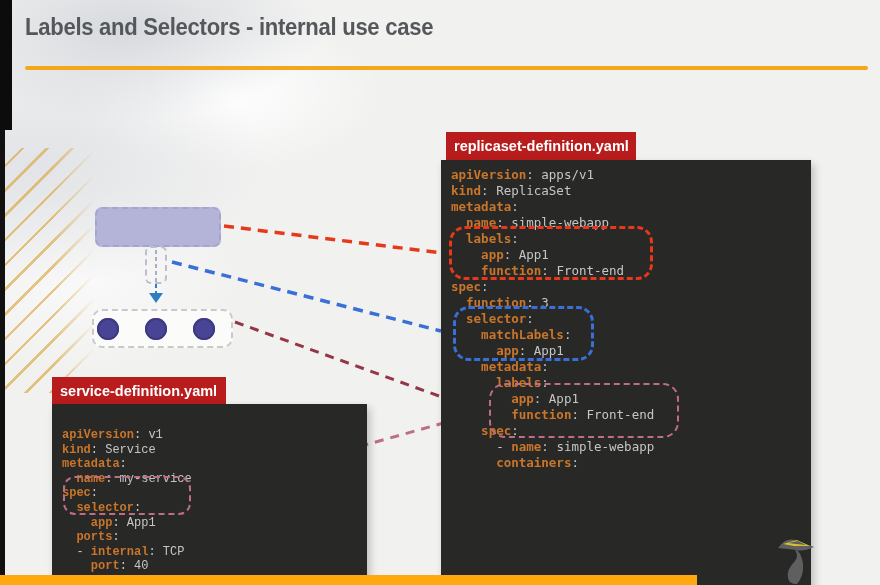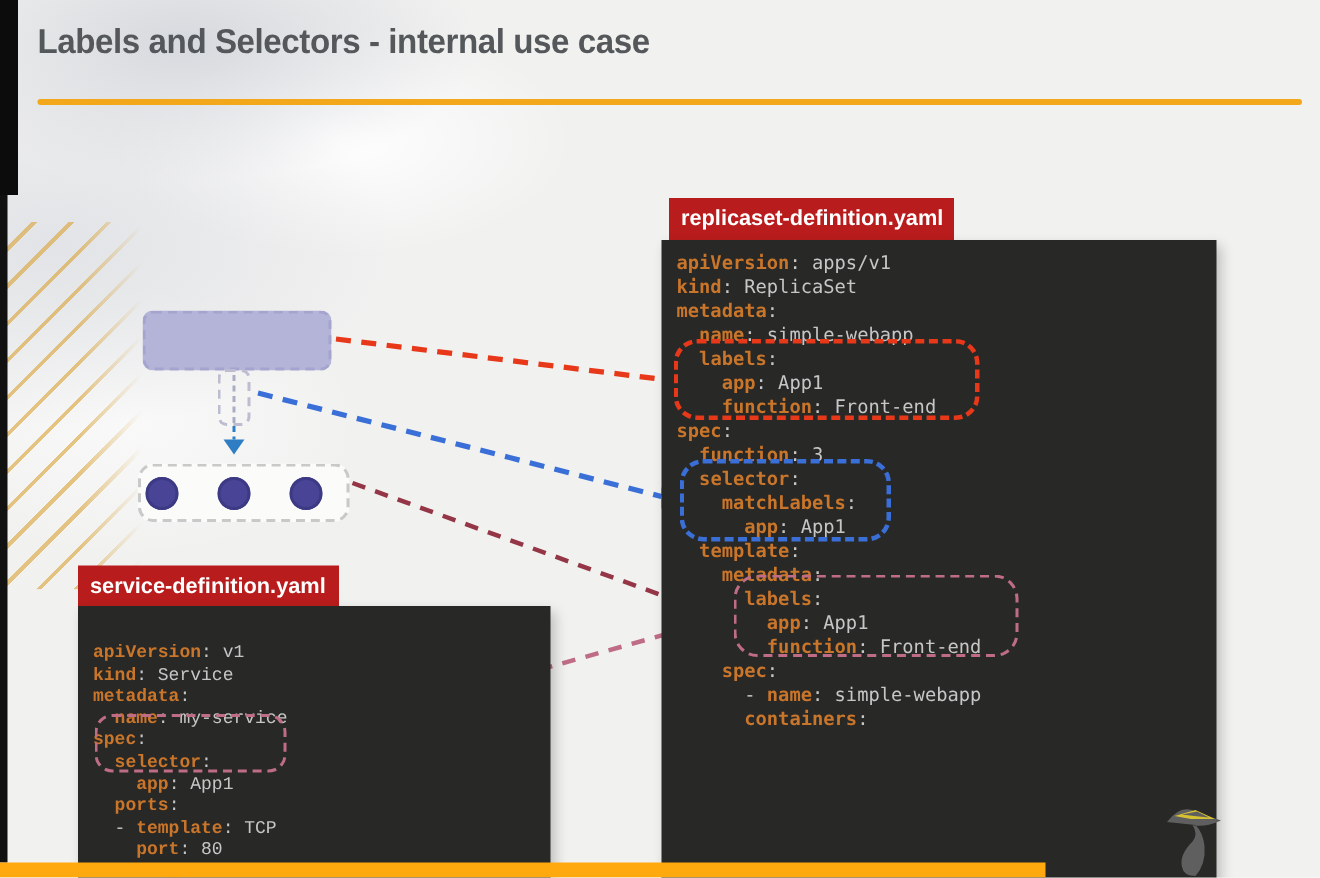--- a/index.html
+++ b/index.html
@@ -107,21 +107,20 @@
       <div class="code-line"><span class="c-val"></span><span class="c-key">metadata</span><span class="c-val">:</span></div>
       <div class="code-line"><span class="c-val">  </span><span class="c-key">name</span><span class="c-val">: simple-webapp</span></div>
       <div class="code-line"><span class="c-val">  </span><span class="c-key">labels</span><span class="c-val">:</span></div>
       <div class="code-line"><span class="c-val">    </span><span class="c-key">app</span><span class="c-val">: App1</span></div>
       <div class="code-line"><span class="c-val">    </span><span class="c-key">function</span><span class="c-val">: Front-end</span></div>
       <div class="code-line"><span class="c-val"></span><span class="c-key">spec</span><span class="c-val">:</span></div>
       <div class="code-line"><span class="c-val">  </span><span class="c-key">function</span><span class="c-val">: 3</span></div>
       <div class="code-line"><span class="c-val">  </span><span class="c-key">selector</span><span class="c-val">:</span></div>
       <div class="code-line"><span class="c-val">    </span><span class="c-key">matchLabels</span><span class="c-val">:</span></div>
       <div class="code-line"><span class="c-val">      </span><span class="c-key">app</span><span class="c-val">: App1</span></div>
-      <div class="code-line"><span class="c-val">  </span><span class="c-key">template</span><span class="c-val">:</span></div>
       <div class="code-line"><span class="c-val">    </span><span class="c-key">metadata</span><span class="c-val">:</span></div>
       <div class="code-line"><span class="c-val">      </span><span class="c-key">labels</span><span class="c-val">:</span></div>
       <div class="code-line"><span class="c-val">        </span><span class="c-key">app</span><span class="c-val">: App1</span></div>
       <div class="code-line"><span class="c-val">        </span><span class="c-key">function</span><span class="c-val">: Front-end</span></div>
       <div class="code-line"><span class="c-val">    </span><span class="c-key">spec</span><span class="c-val">:</span></div>
       <div class="code-line"><span class="c-val">      - </span><span class="c-key">name</span><span class="c-val">: simple-webapp</span></div>
       <div class="code-line"><span class="c-val">      </span><span class="c-key">containers</span><span class="c-val">:</span></div>
     </div>
   <div class="abox box-red"></div>
   <div class="abox box-blue"></div>
@@ -130,22 +129,22 @@
   <div class="tab tab-svc">service-definition.yaml</div>
   <div class="code code-svc">
       <div class="code-line"><span class="c-val"></span><span class="c-key">apiVersion</span><span class="c-val">: v1</span></div>
       <div class="code-line"><span class="c-val"></span><span class="c-key">kind</span><span class="c-val">: Service</span></div>
       <div class="code-line"><span class="c-val"></span><span class="c-key">metadata</span><span class="c-val">:</span></div>
       <div class="code-line"><span class="c-val">  </span><span class="c-key">name</span><span class="c-val">: my-service</span></div>
       <div class="code-line"><span class="c-val"></span><span class="c-key">spec</span><span class="c-val">:</span></div>
       <div class="code-line"><span class="c-val">  </span><span class="c-key">selector</span><span class="c-val">:</span></div>
       <div class="code-line"><span class="c-val">    </span><span class="c-key">app</span><span class="c-val">: App1</span></div>
       <div class="code-line"><span class="c-val">  </span><span class="c-key">ports</span><span class="c-val">:</span></div>
-      <div class="code-line"><span class="c-val">  - </span><span class="c-key">template</span><span class="c-val">: TCP</span></div>
-      <div class="code-line"><span class="c-val">    </span><span class="c-key">port</span><span class="c-val">: 80</span></div>
+      <div class="code-line"><span class="c-val">  - </span><span class="c-key">internal</span><span class="c-val">: TCP</span></div>
+      <div class="code-line"><span class="c-val">    </span><span class="c-key">port</span><span class="c-val">: 40</span></div>
       <div class="code-line"><span class="c-val">    </span><span class="c-key">targetPort</span><span class="c-val">: 9376</span></div>
     </div>
   <div class="abox box-svc-pink"></div>
 
   <div class="bottom-bar"></div>
 
   <svg class="logo" width="48" height="51" viewBox="0 0 48 51">
     <path d="M6 14 Q15 2 25 7 L42 13 Q31 18 23 16 Q27 22 23 27 Q14 36 16 44 Q17 50 25 50 Q32 42 31 30 Q30 21 25 16" fill="#5f5f5f"></path>
     <path d="M11 10 L25 6 L38 12 L22 12 Z" fill="#e3cc2e" opacity="0.9"></path>
     <path d="M16 9 L26 7 L34 11 L24 10 Z" fill="#5f5f5f"></path>

